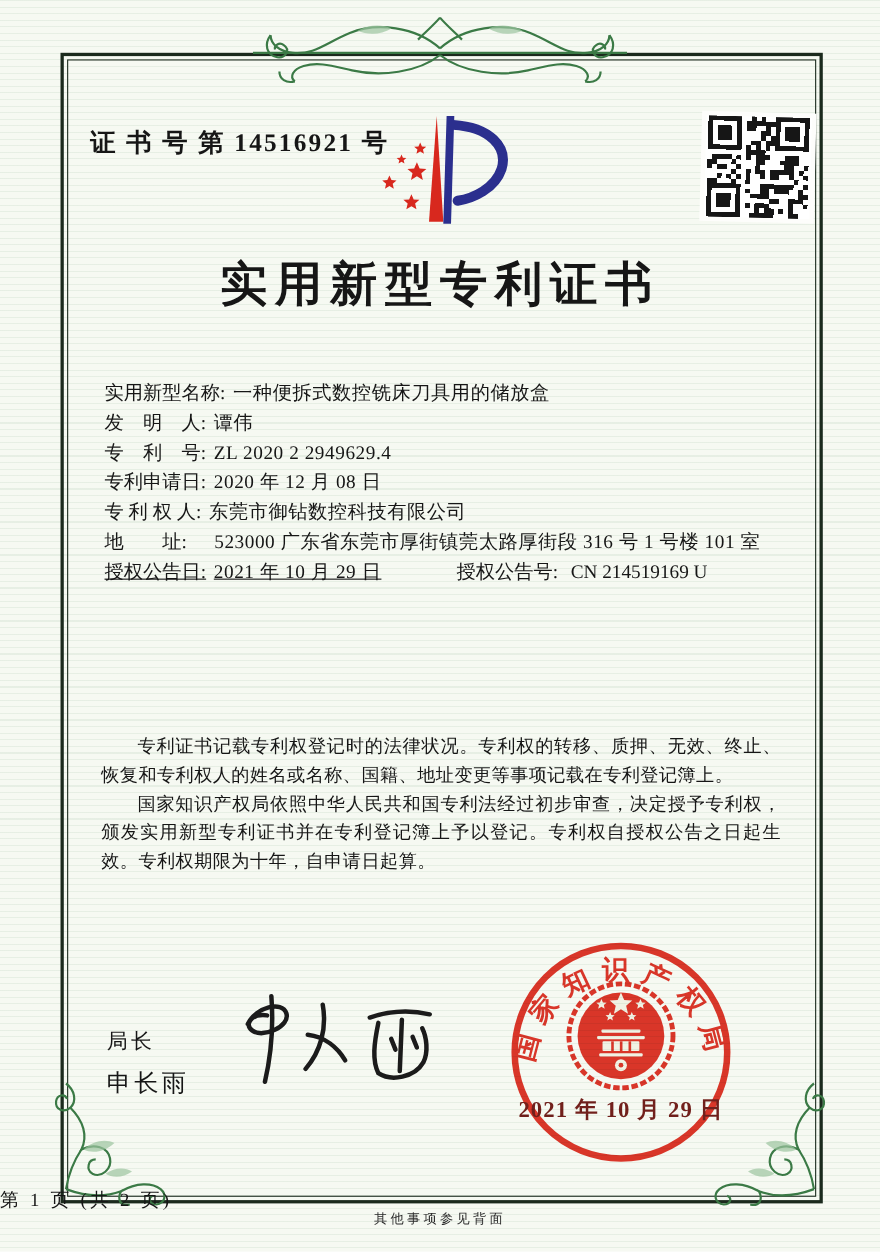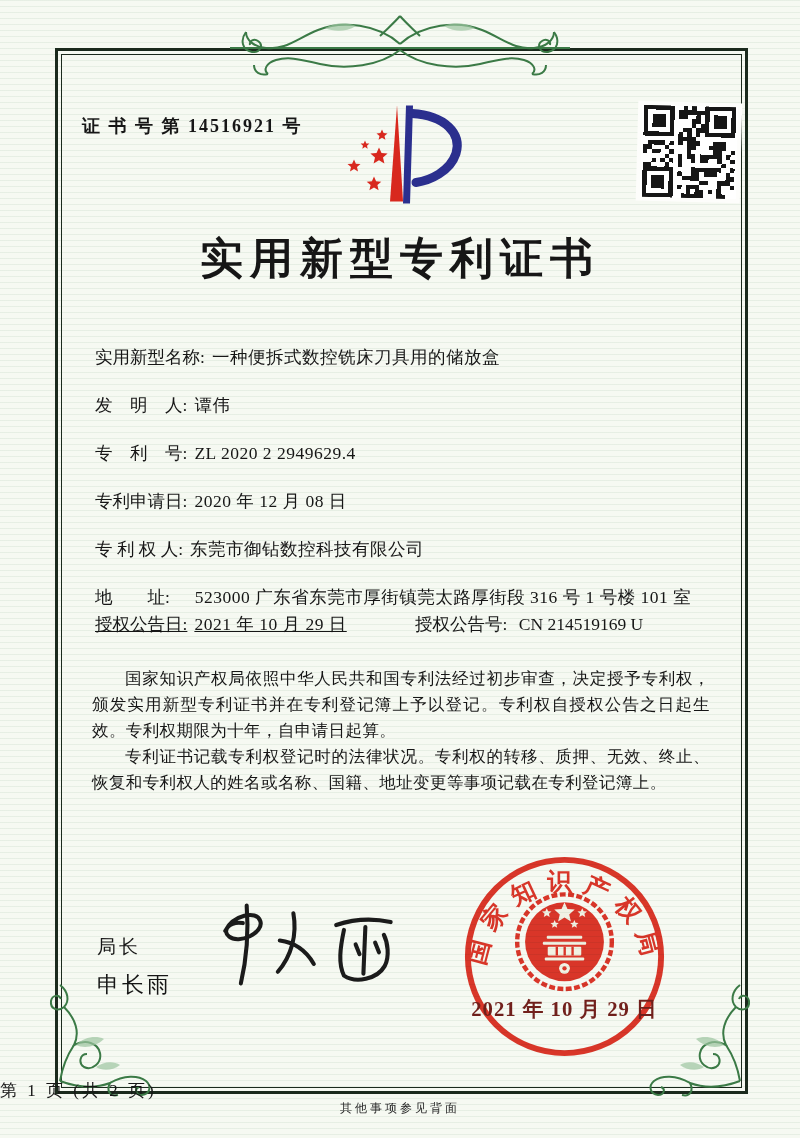--- a/index.html
+++ b/index.html
@@ -14,27 +14,27 @@
   html,body{margin:0;padding:0;background:#fff;}
   .page{
     position:relative;width:800px;height:1138px;overflow:hidden;
     font-family:"Liberation Serif","DejaVu Serif",serif;color:var(--ink);
     background:
       repeating-linear-gradient(180deg, rgba(150,185,155,.16) 0 1px, rgba(255,255,255,0) 1px 6px),
       #f6f9f2;
   }
   .frame{position:absolute;left:55px;top:48px;width:687px;height:1040px;border:3px solid var(--frame-dark);}
   .frame-inner{position:absolute;inset:3px;border:1px solid var(--frame-dark);}
-  .cert-no{position:absolute;left:82px;top:114px;font-size:18px;letter-spacing:2px;font-weight:bold;}
+  .cert-no{position:absolute;left:82px;top:114px;font-size:23px;letter-spacing:2px;font-weight:bold;}
   .logo{position:absolute;left:330px;top:90px;width:150px;height:128px;}
   .qr{position:absolute;left:637px;top:102px;width:104px;height:100px;background:#fdfdfb;padding:4px;box-sizing:border-box;transform:rotate(1.5deg);}
   .qr svg{width:100%;height:100%;display:block;background:#fff;}
   .title{position:absolute;left:0;top:230px;width:100%;text-align:center;font-size:43px;font-weight:bold;letter-spacing:7px;}
   .fields{position:absolute;left:95px;top:344px;width:614px;font-size:17.5px;}
-  .field-row{display:flex;align-items:flex-start;line-height:27px;margin-bottom:21px;}
+  .field-row{display:flex;align-items:flex-start;line-height:27px;}
   .field-row.address{margin-bottom:0;text-align:center;}
   .field-row.lastrow{position:relative;text-decoration:underline;}
   .f-label{flex:none;white-space:pre;margin-right:7px;}
   .f-value{flex:1;letter-spacing:.5px;}
   .grant-pair{position:absolute;left:320px;top:0;white-space:nowrap;}
   .grant-pair .f-label{margin-right:7px;}
   .paras{position:absolute;left:92px;top:666px;width:618px;font-size:16.5px;line-height:26px;letter-spacing:.4px;text-align:justify;}
   .paras p{margin:0;text-indent:2em;}
   .sig-title{position:absolute;left:97px;top:934px;font-size:19px;letter-spacing:3px;}
   .sig-name{position:absolute;left:97px;top:970px;font-size:22px;letter-spacing:3px;}
@@ -372,22 +372,22 @@
       <span class="f-label">授权公告日:</span>
       <span class="f-value">2021 年 10 月 29 日</span>
       <span class="grant-pair">
         <span class="f-label">授权公告号:</span>
         <span>CN 214519169 U</span>
       </span>
     </div>
   </div>
 
   <div class="paras">
+    <p>专利证书记载专利权登记时的法律状况。专利权的转移、质押、无效、终止、恢复和专利权人的姓名或名称、国籍、地址变更等事项记载在专利登记簿上。</p>
     <p>国家知识产权局依照中华人民共和国专利法经过初步审查，决定授予专利权，颁发实用新型专利证书并在专利登记簿上予以登记。专利权自授权公告之日起生效。专利权期限为十年，自申请日起算。</p>
-    <p>专利证书记载专利权登记时的法律状况。专利权的转移、质押、无效、终止、恢复和专利权人的姓名或名称、国籍、地址变更等事项记载在专利登记簿上。</p>
   </div>
 
   <div class="sig-title">局长</div>
   <div class="sig-name">申长雨</div>
   <svg class="signature" viewBox="0 0 220 95">
     <path d="M26 34 C34 18 58 12 62 24 C66 36 40 48 30 40 C22 34 30 24 44 26"></path>
     <path d="M48 8 C50 34 48 62 42 88"></path>
     <path d="M96 16 C100 38 94 60 80 76"></path>
     <path d="M82 44 C98 46 110 56 117 68"></path>
     <path d="M140 28 C158 22 178 21 196 25"></path>

